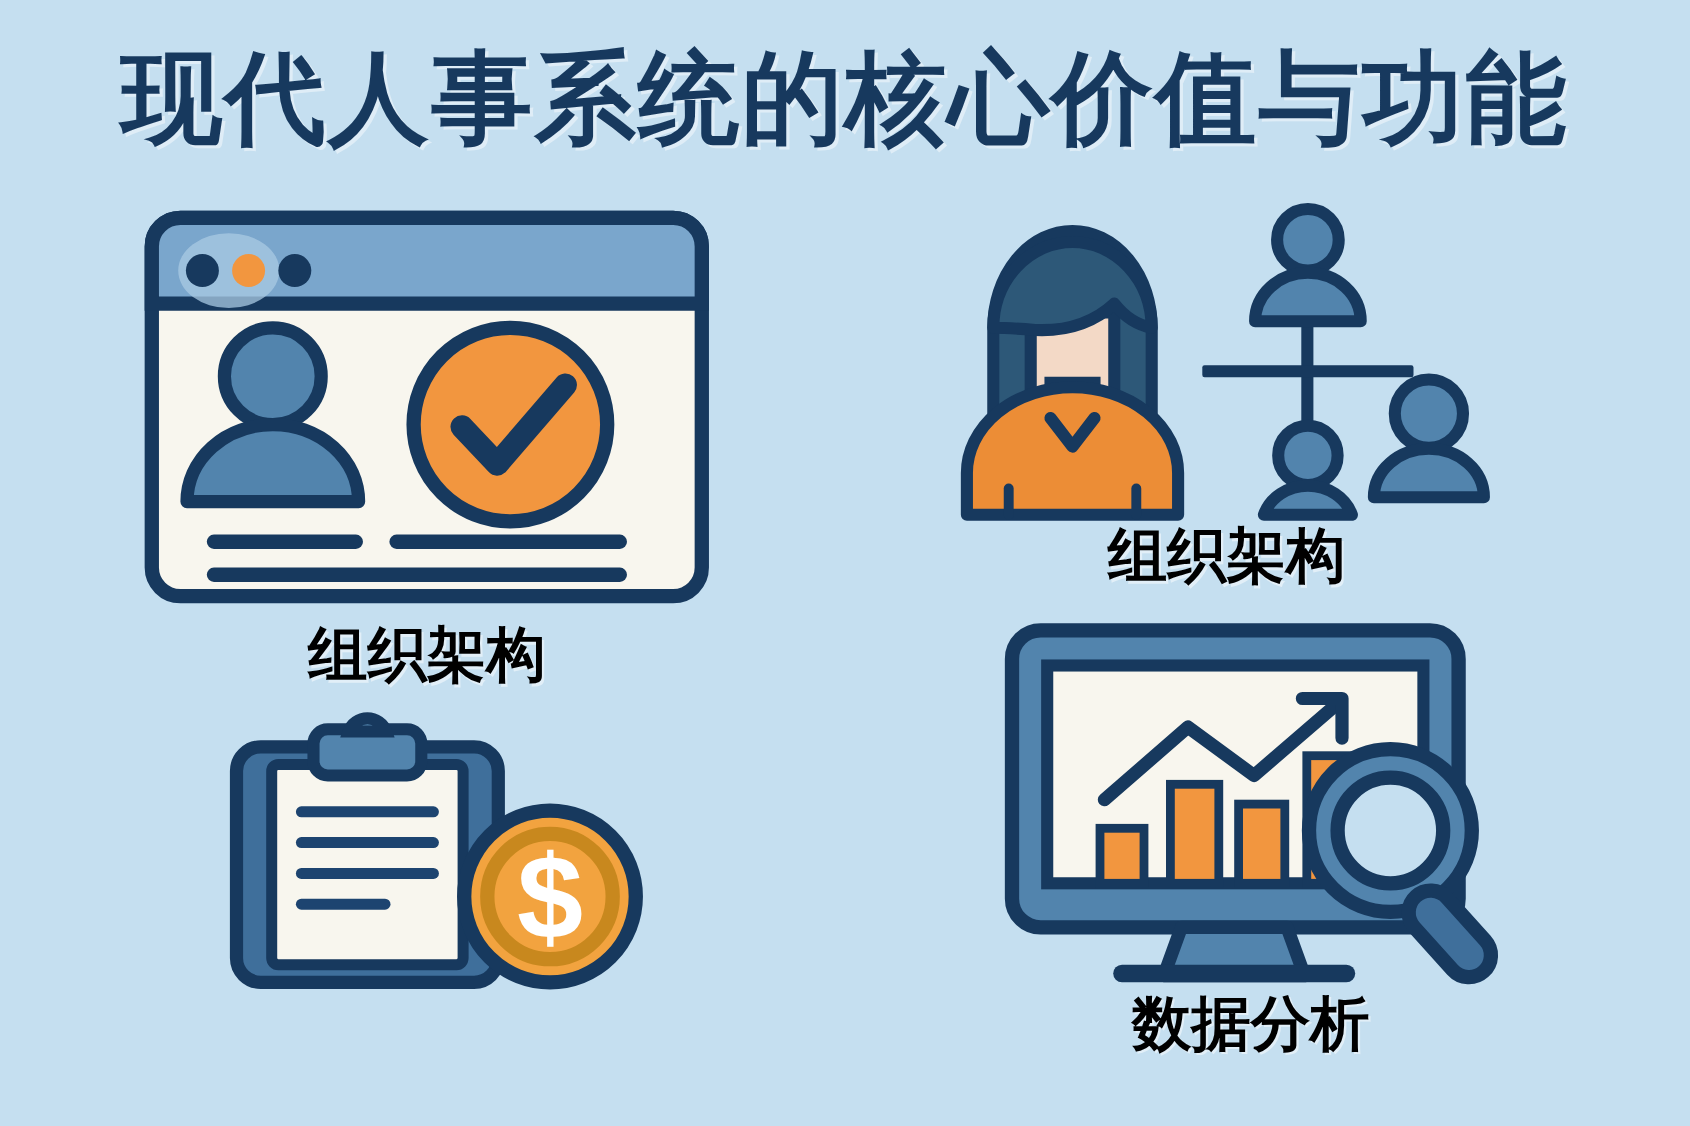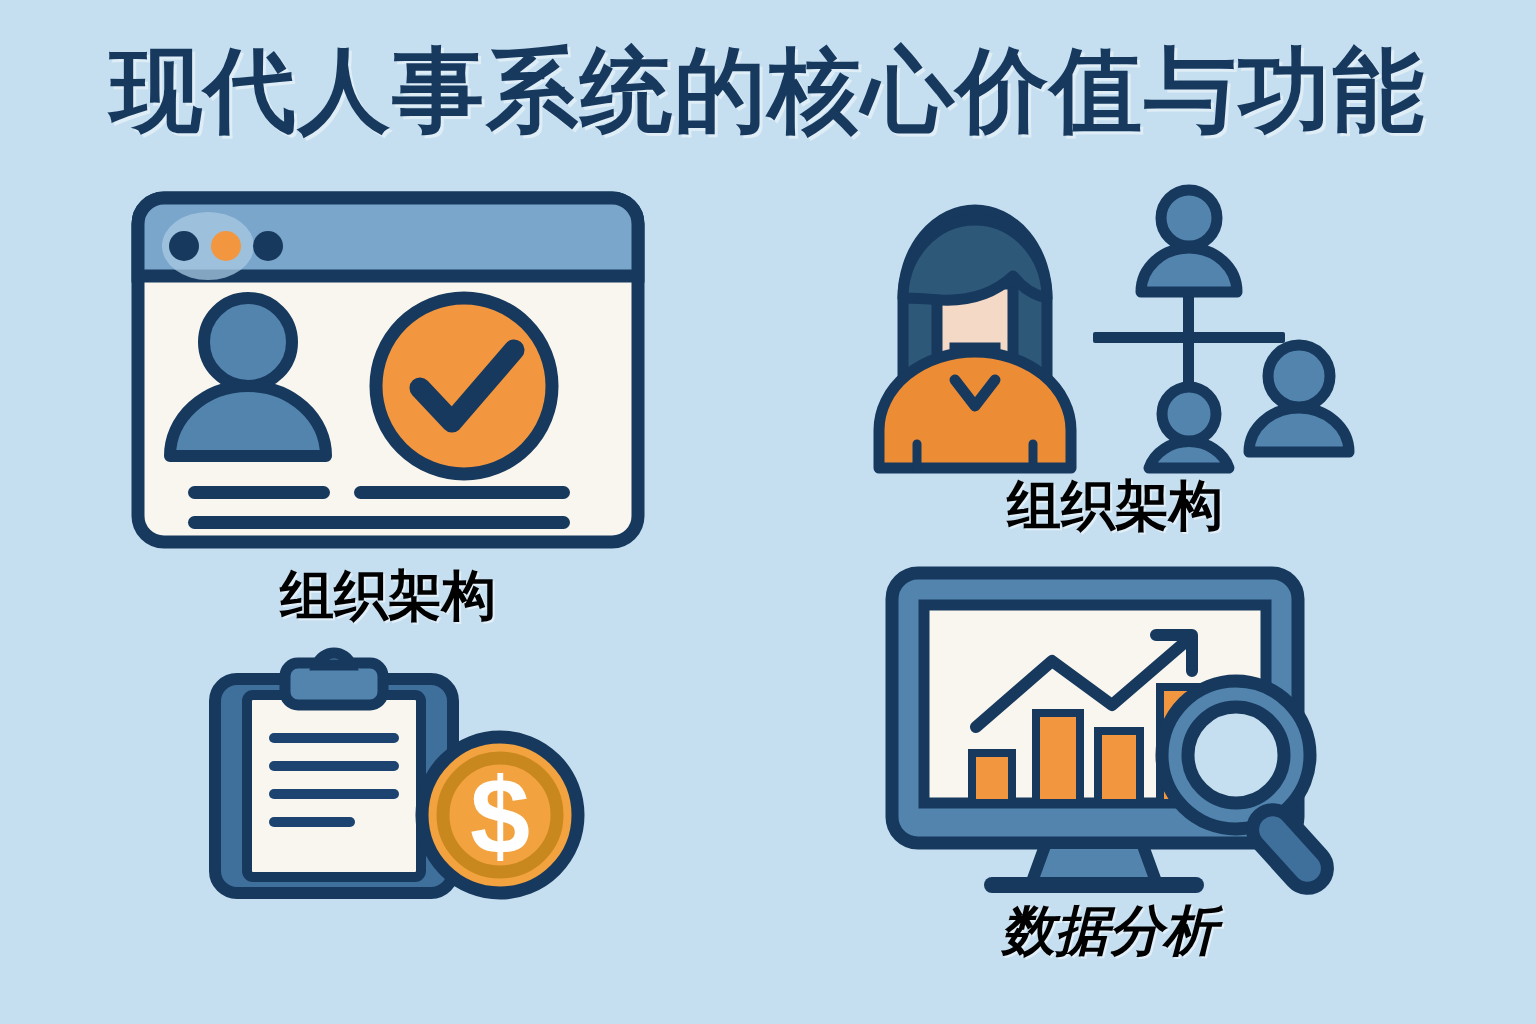--- a/index.html
+++ b/index.html
@@ -38,21 +38,21 @@
     white-space: nowrap;
   }
 
   
   .quad {
     position: absolute;
   }
   .q-employee { left: 128px;  top: 190px;  width: 520px; height: 470px; }
   .q-org      { left: 855px;  top: 180px;  width: 520px; height: 390px; }
   .q-pay      { left: 205px;  top: 655px;  width: 430px; height: 350px; }
-  .q-data     { left: 884px;  top: 565px;  width: 450px; height: 420px; font-style: italic; }
+  .q-data     { left: 912px;  top: 565px;  width: 450px; height: 420px; }
 
   .icon-wrap {
     position: relative;
     width: 100%;
   }
 
   .caption {
     position: absolute;
     width: 100%;
     text-align: center;

